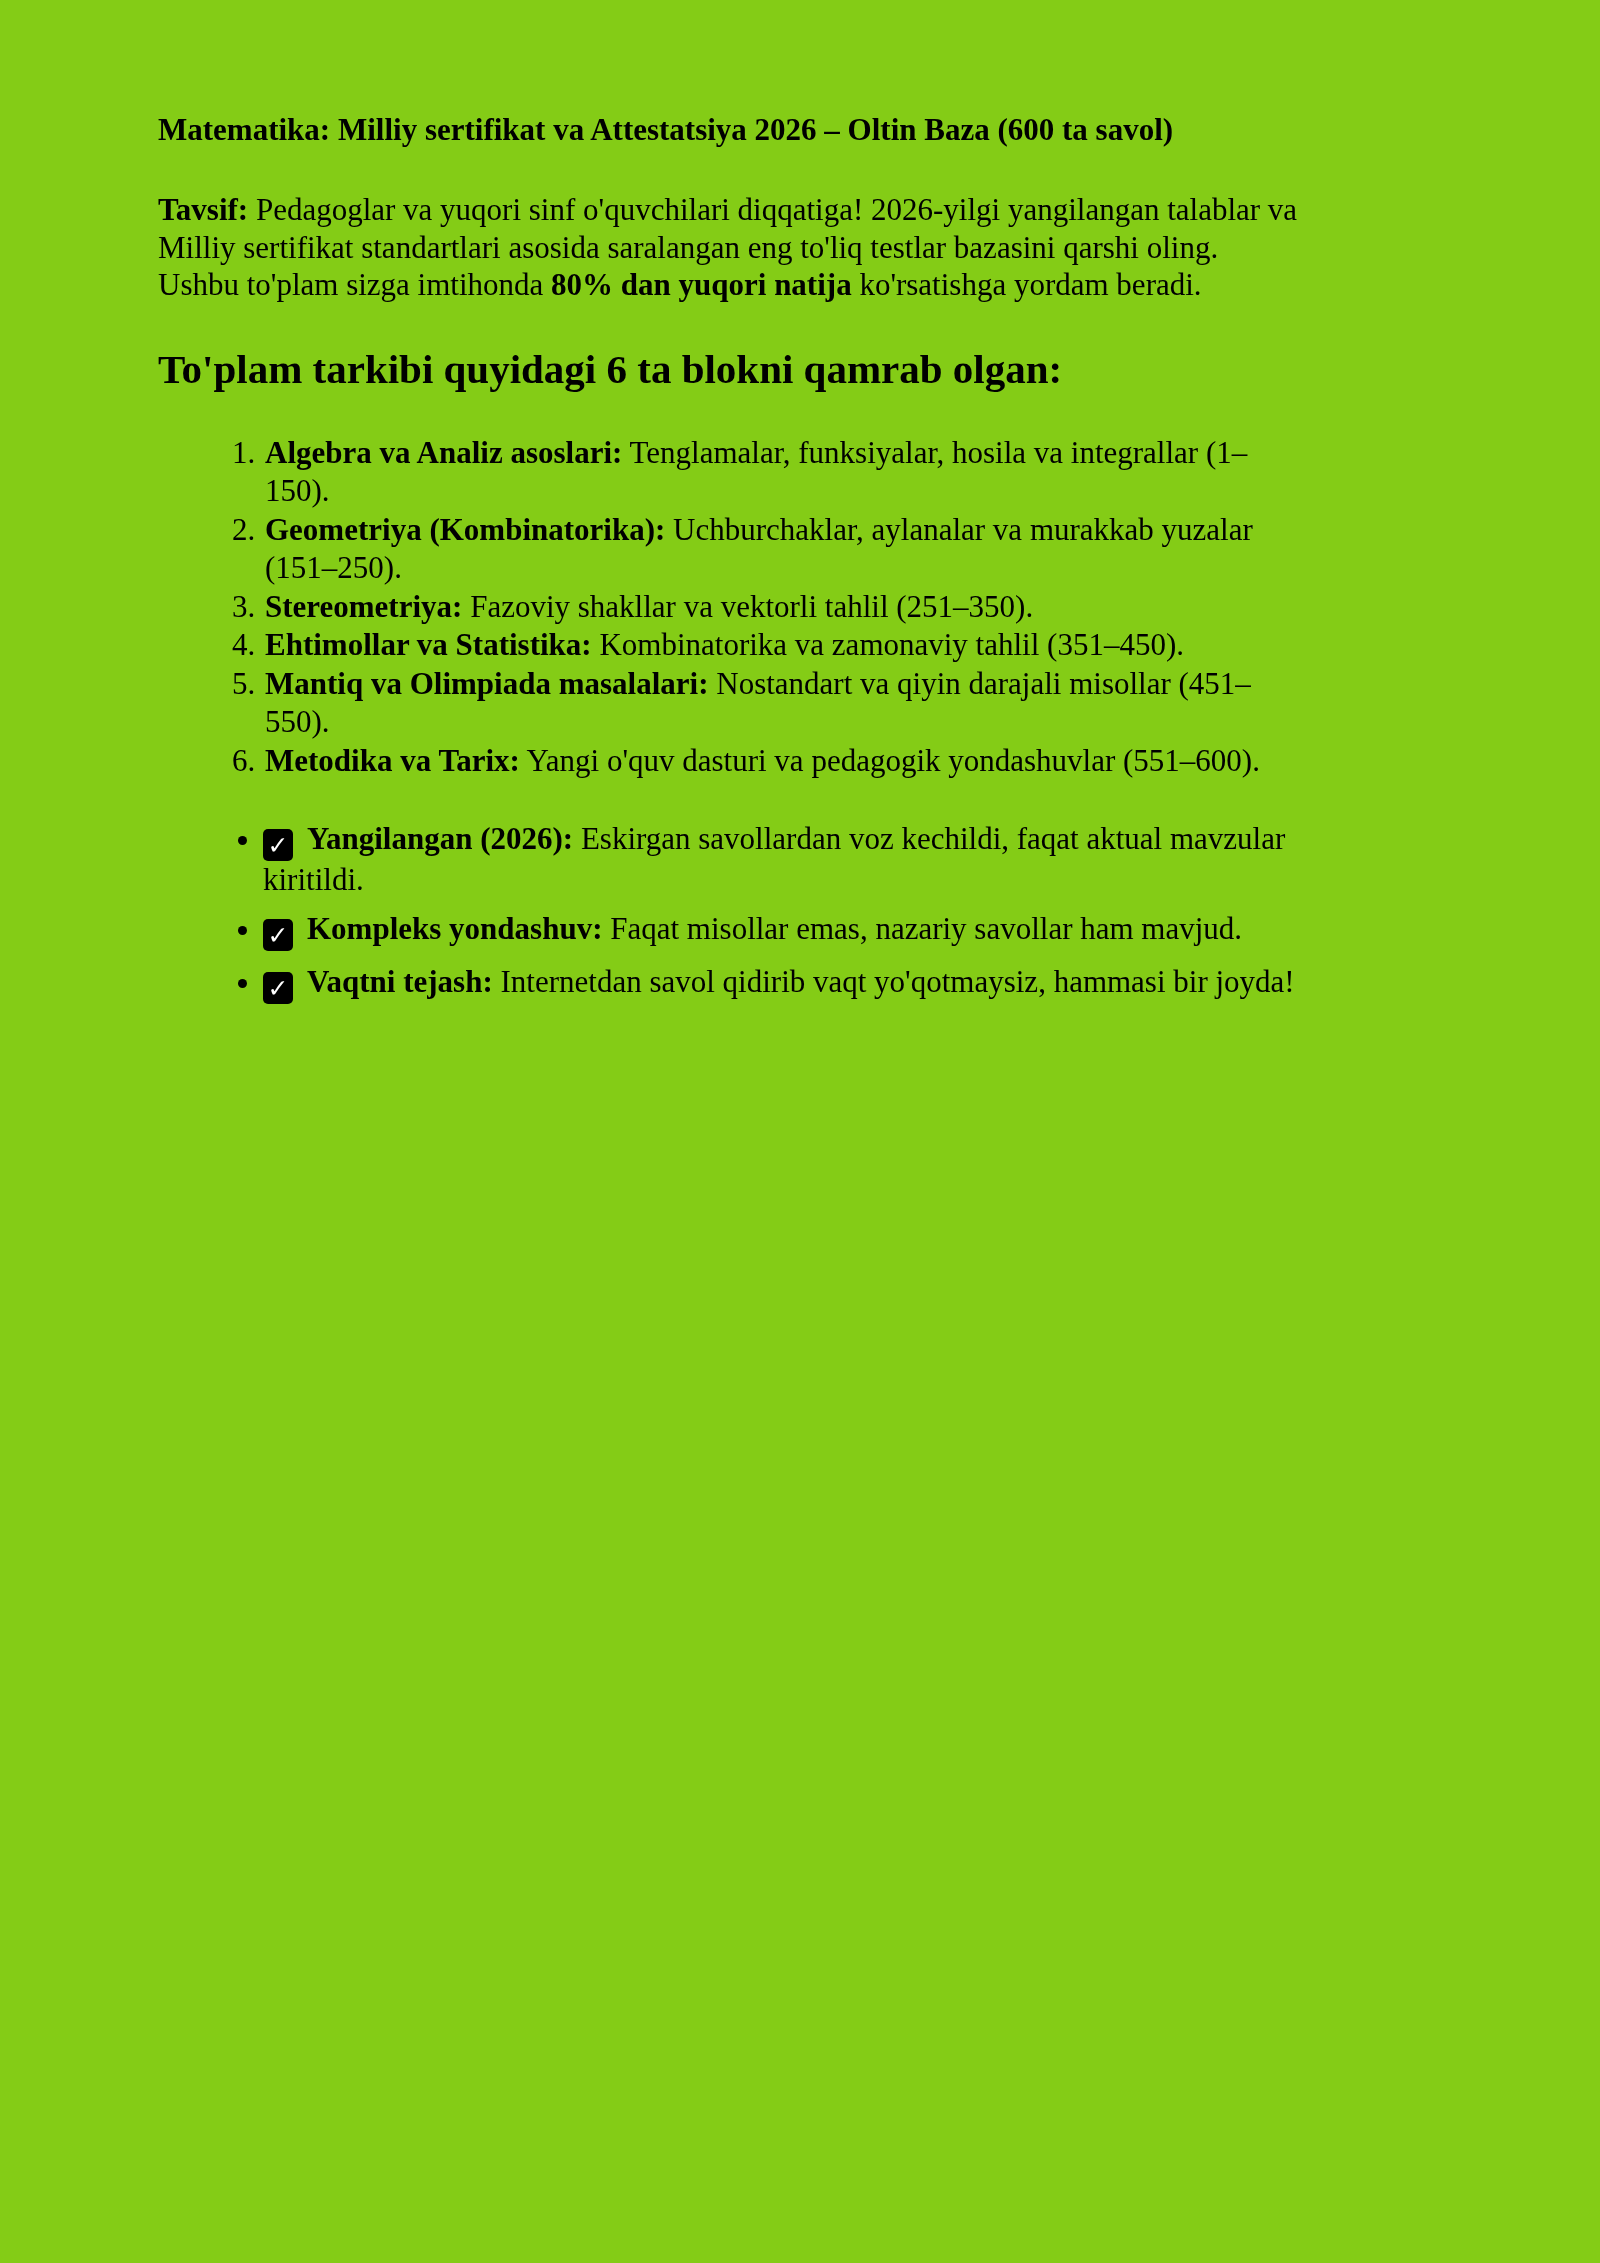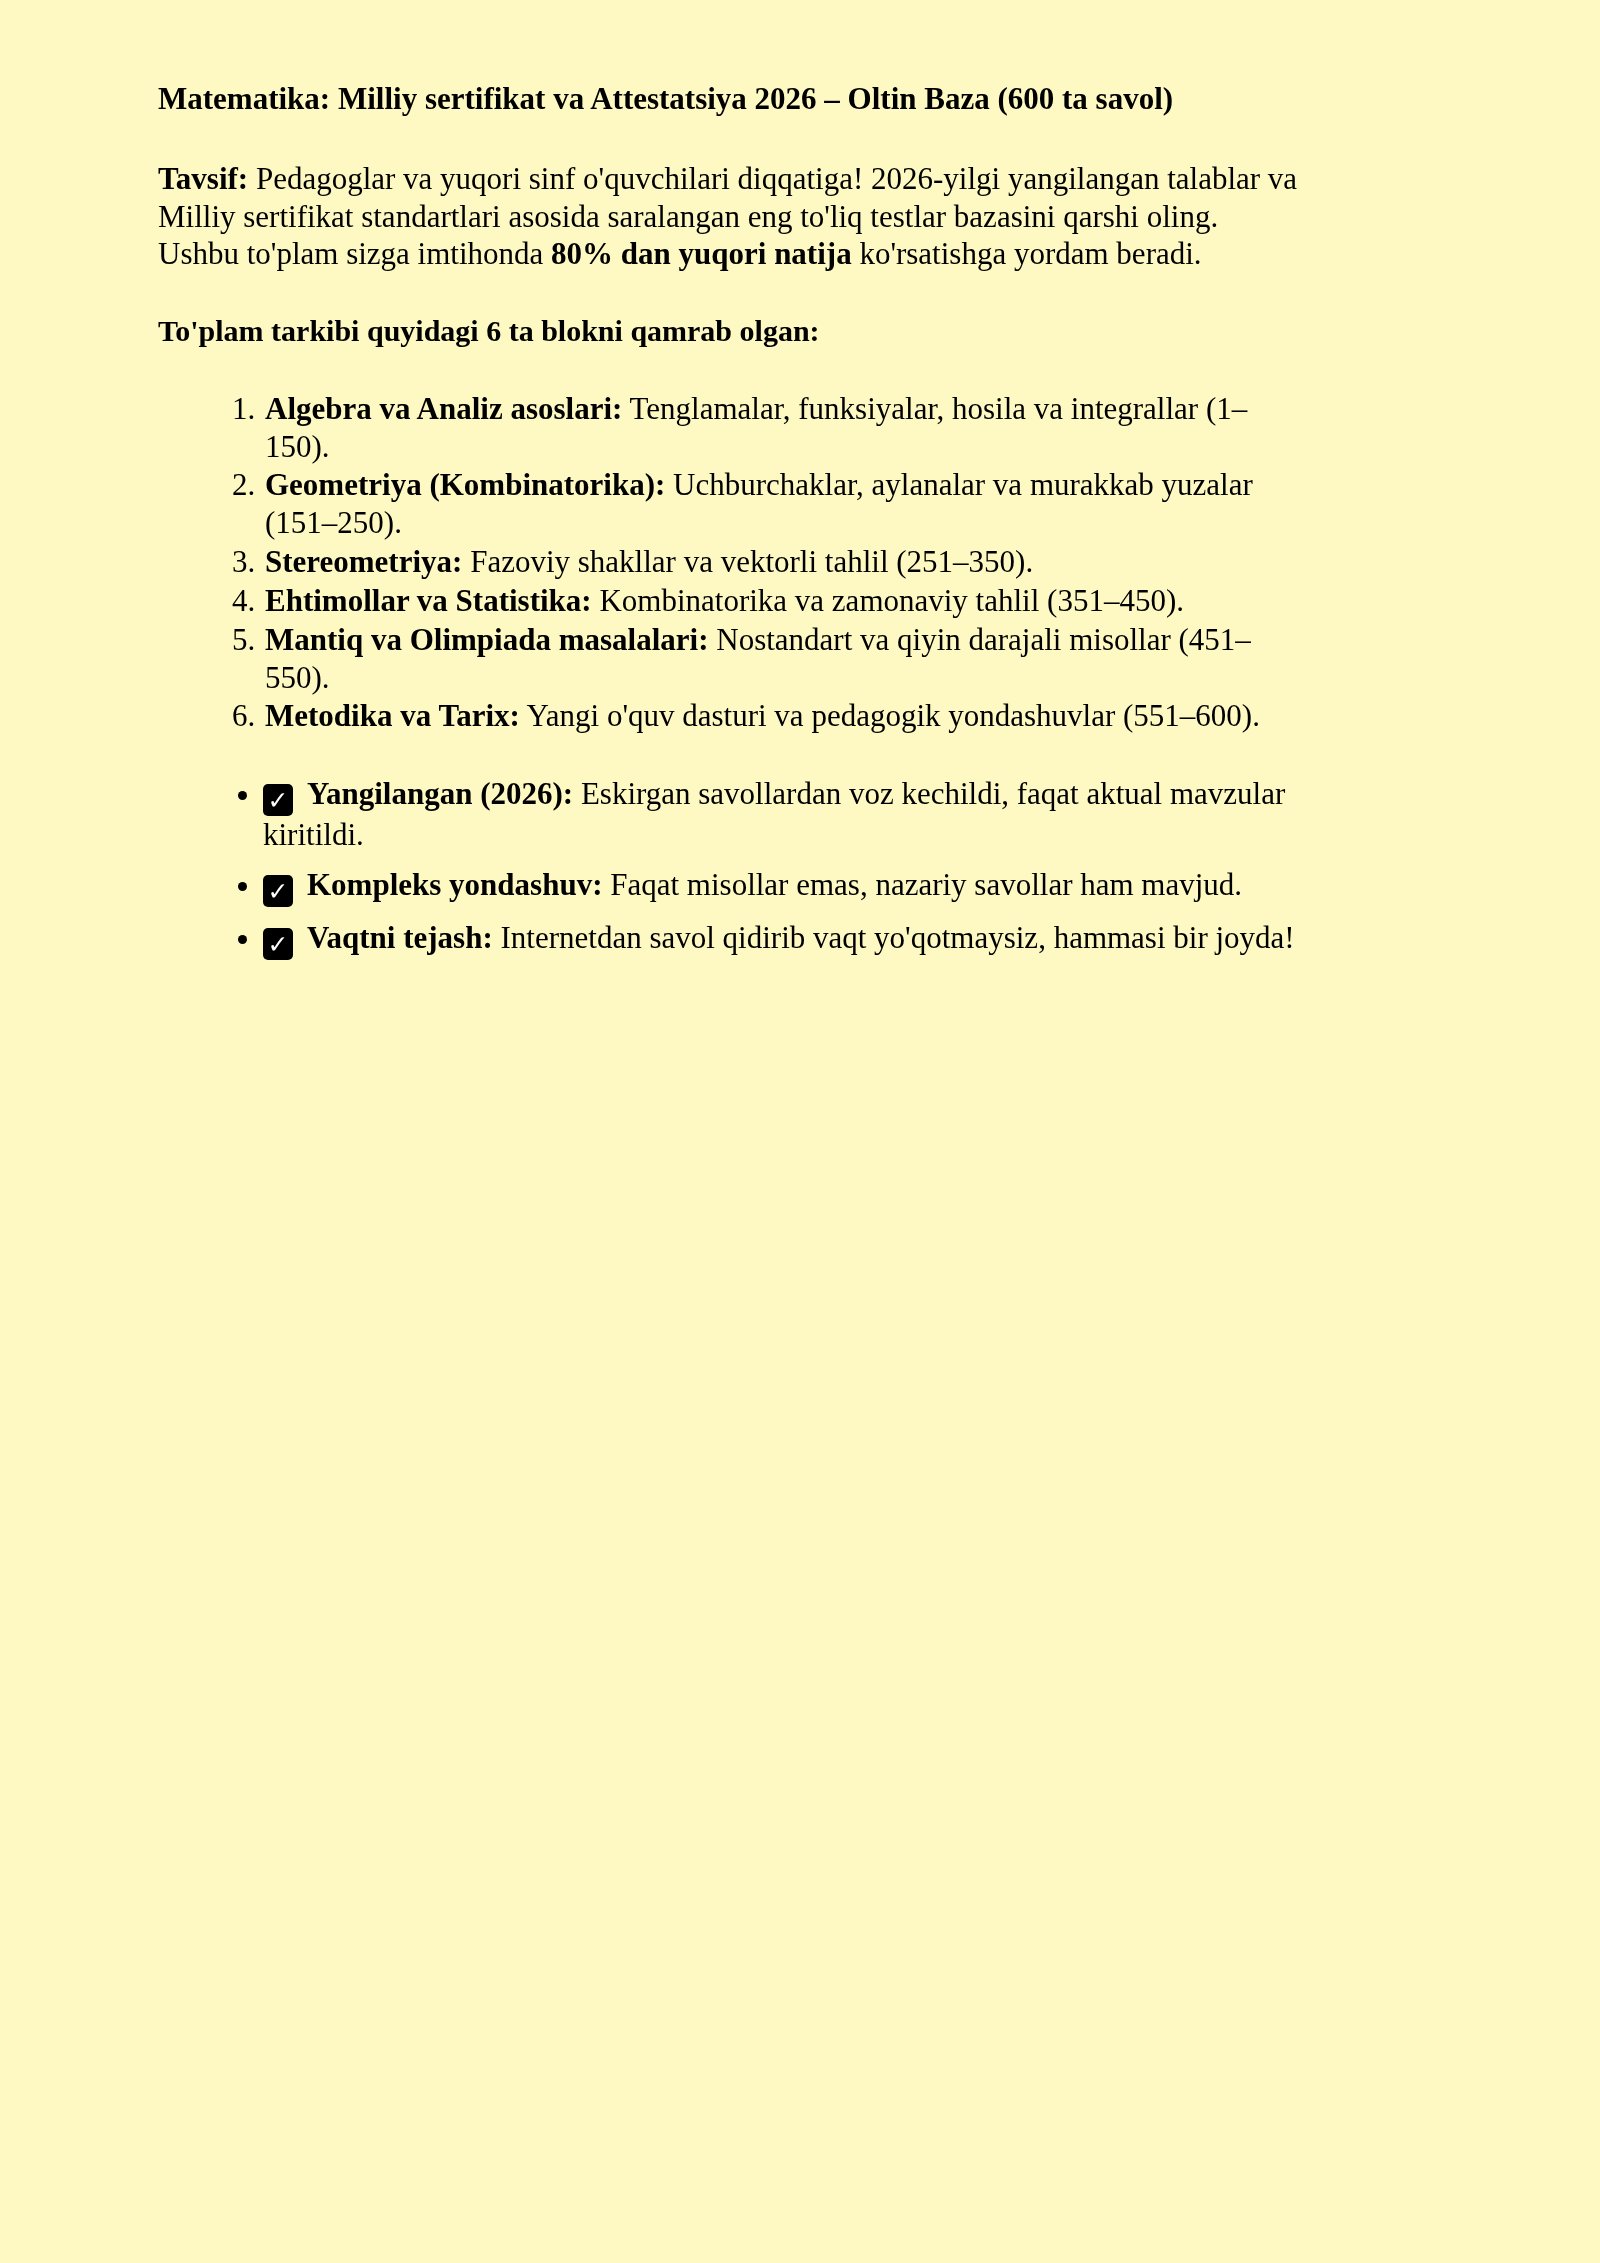--- a/index.html
+++ b/index.html
@@ -13,34 +13,34 @@
     font-family: "Liberation Serif", "DejaVu Serif", serif;
     font-size: 31px;
     line-height: 1.22;
     color: #000000;
     -webkit-font-smoothing: antialiased;
   }
   .page {
     box-sizing: border-box;
     width: 1600px;
     height: 2263px;
-    padding: 80px 300px 0 158px;
-    background: #fef9c3;
+    padding: 111px 300px 0 158px;
+    background: #84cc16;
   }
   .doc-title {
     font-weight: bold;
     font-size: 31px;
     margin: 0 0 42px 0;
   }
   .para {
     margin: 0 0 40px 0;
   }
   .section-heading {
     font-weight: bold;
-    font-size: 30px;
+    font-size: 41px;
     margin: 0 0 40px 0;
   }
   ol.blocks-list {
     margin: 0 0 40px 0;
     padding-left: 105px;
     list-style: decimal outside;
   }
   ol.blocks-list li {
     margin: 0 0 1px 0;
     padding-left: 2px;

